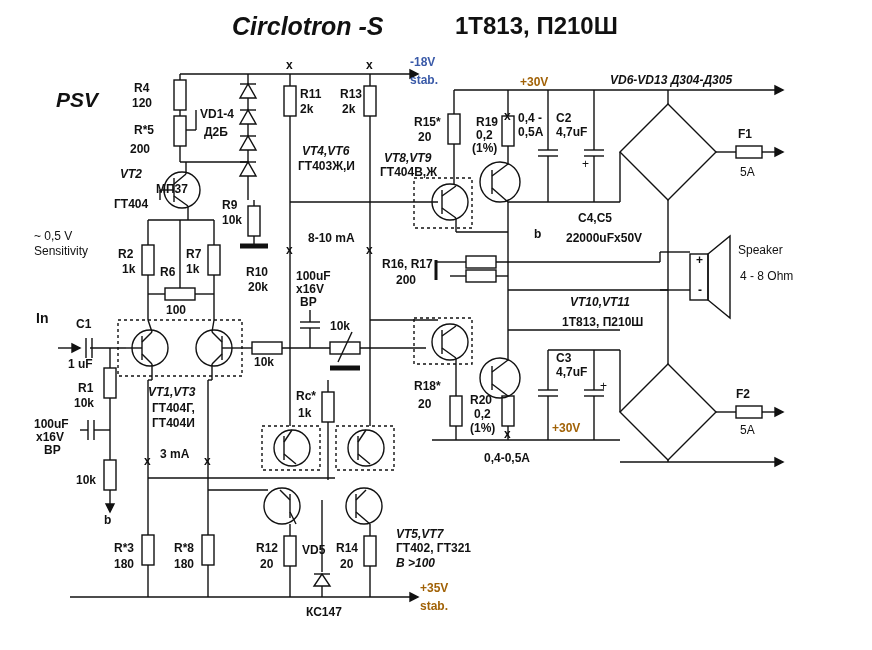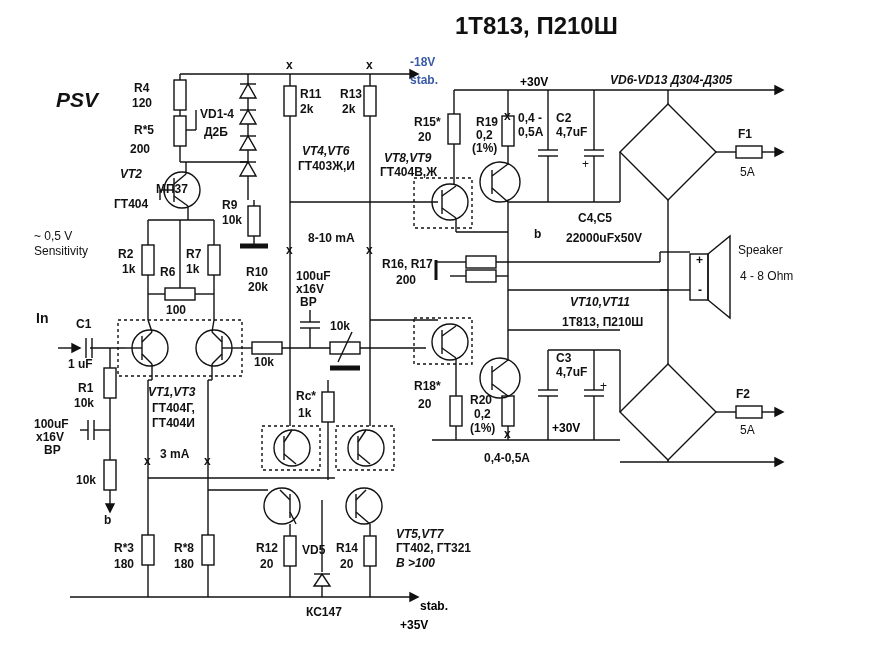--- a/index.html
+++ b/index.html
@@ -4,21 +4,21 @@
 <style>
   html,body{margin:0;padding:0;background:#fff;}
   #root{position:relative;width:872px;height:650px;overflow:hidden;background:#fff;font-family:"Liberation Sans",sans-serif;}
   svg{position:absolute;left:0;top:0;}
   .lbl{position:absolute;font-family:"Liberation Sans",sans-serif;font-weight:bold;font-size:12px;color:#111;line-height:13px;white-space:nowrap;}
   .ttl{font-size:25px;font-style:italic;line-height:28px;}
   .ttl2{font-size:24px;line-height:28px;}
   .psv{font-size:21px;font-style:italic;line-height:24px;}
   .it{font-style:italic;}
   .blue{color:#3a5aa8;}
-  .red{color:#000000;}
+  .red{color:#a16207;}
   .norm{font-weight:normal;}
   .big{font-size:14px;line-height:20px;}
 </style>
 </head>
 <body>
 
 <div id="root">
 
 <svg id="wires" width="872" height="650" viewBox="0 0 872 650" stroke="#111" stroke-width="1.4" fill="none">
 
@@ -359,26 +359,27 @@
   </g>
   <polygon points="775,458 783,462 775,466" fill="#111"></polygon>
   <g>
         <line x1="730" y1="412" x2="736" y2="412"></line>
         <rect x="736" y="406" width="26" height="12"></rect>
         <line x1="762" y1="412" x2="775" y2="412"></line>
         <polygon points="775,408 783,412 775,416" fill="#111"></polygon>
       </g>
 </svg>
 
+<div class="lbl ttl" style="left:232px;top:12px;">Circlotron -S</div>
 <div class="lbl ttl2" style="left:455px;top:12px;">1T813, П210Ш</div>
 <div class="lbl psv" style="left:56px;top:88px;">PSV</div>
 
 <div class="lbl blue" style="left:410px;top:56px;">-18V</div>
 <div class="lbl blue" style="left:410px;top:74px;">stab.</div>
-<div class="lbl red" style="left:400px;top:582px;margin-top:37px;">+35V</div>
+<div class="lbl red" style="left:420px;top:582px;">+35V</div>
 <div class="lbl red" style="left:420px;top:600px;">stab.</div>
 <div class="lbl red" style="left:520px;top:76px;">+30V</div>
 <div class="lbl red" style="left:552px;top:422px;">+30V</div>
 
 <div class="lbl norm" style="left:34px;top:230px;">~ 0,5 V</div>
 <div class="lbl norm" style="left:34px;top:245px;">Sensitivity</div>
 <div class="lbl big" style="left:36px;top:308px;">In</div>
 <div class="lbl" style="left:104px;top:514px;">b</div>
 <div class="lbl" style="left:534px;top:228px;">b</div>
 

